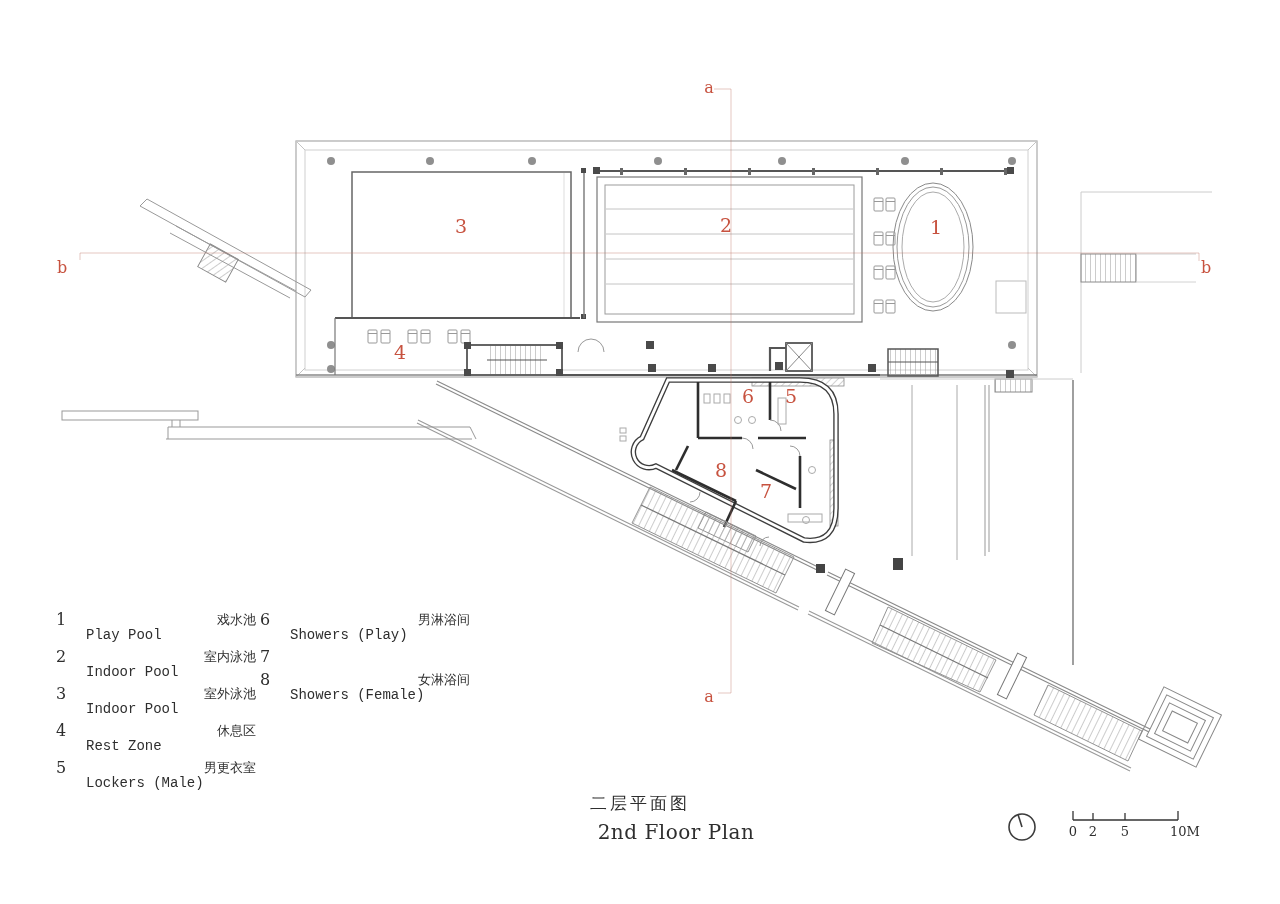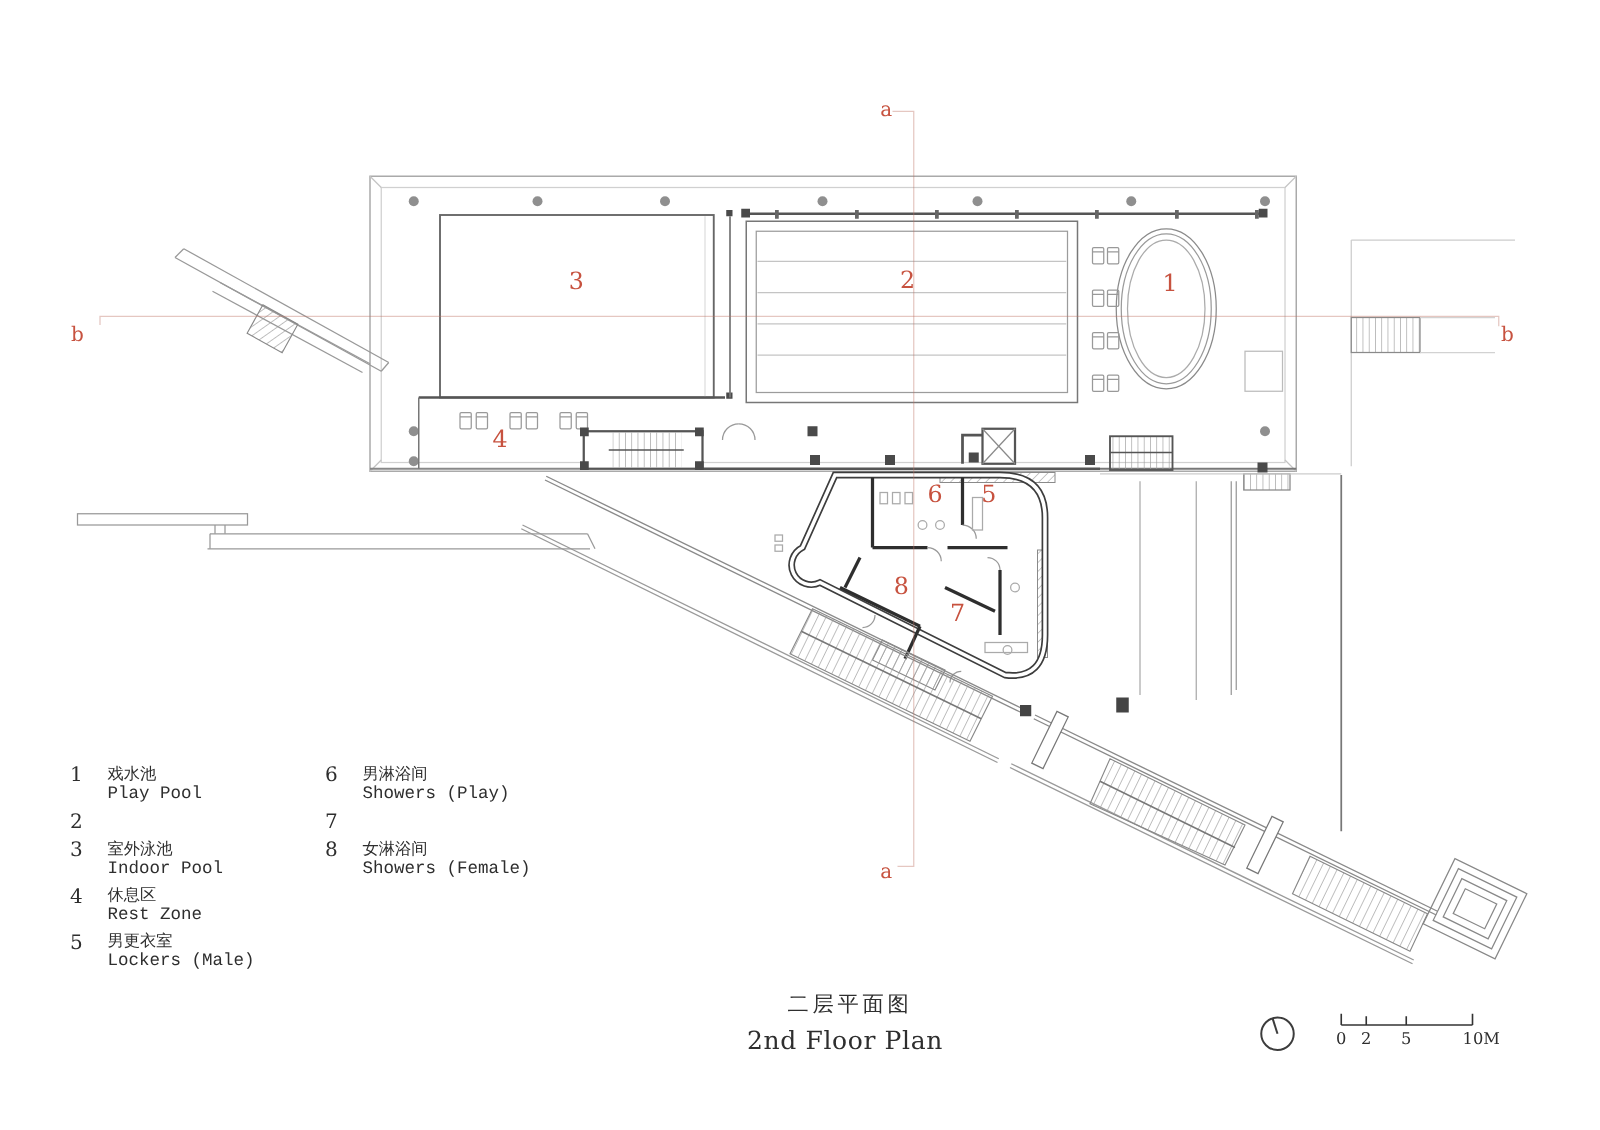--- a/index.html
+++ b/index.html
@@ -16,25 +16,25 @@
     position:absolute;transform:translate(-50%,-50%);
     color:#c7523f;font-size:16px;line-height:1;
   }
   .legend{position:absolute;left:56px;top:611px;}
   .legend-col{position:absolute;top:0;}
   .legend-col.c1{left:0;width:200px;}
   .legend-col.c2{left:204px;width:210px;}
   .l-item{display:flex;margin-bottom:5px;}
   .l-num{width:30px;font-size:16px;line-height:18px;}
   .l-txt{flex:1;}
-  .l-zh{font-size:13px;line-height:17px;font-family:"DejaVu Sans","DejaVu Serif",sans-serif;}
+  .l-zh{font-size:13px;line-height:17px;font-family:"DejaVu Sans","DejaVu Serif",sans-serif;text-align:right;}
   .l-en{font-size:14px;line-height:15px;font-family:Liberation Mono, monospace;}
   .title-zh{
     position:absolute;left:640px;top:792px;transform:translateX(-50%);
-    font-size:17px;letter-spacing:3px;font-family:"DejaVu Sans","DejaVu Serif",sans-serif;margin-left:40px;
+    font-size:17px;letter-spacing:3px;font-family:"DejaVu Sans","DejaVu Serif",sans-serif;
   }
   .title-en{
     position:absolute;left:676px;top:820px;transform:translateX(-50%);
     font-size:20px;letter-spacing:.5px;
   }
   .scale-label{position:absolute;top:824px;transform:translateX(-50%);font-size:13px;}
 </style>
 </head>
 <body>
 
@@ -341,20 +341,24 @@
     <div class="legend-col c1">
       <div class="l-item">
         <div class="l-num">1</div>
         <div class="l-txt">
             <div class="l-zh">戏水池</div>
         <div class="l-en">Play Pool</div>
           </div>
       </div>
       <div class="l-item">
         <div class="l-num">2</div>
+        <div class="l-txt">
+            <div class="l-zh">室内泳池</div>
+        <div class="l-en">Indoor Pool</div>
+          </div>
       </div>
       <div class="l-item">
         <div class="l-num">3</div>
         <div class="l-txt">
             <div class="l-zh">室外泳池</div>
         <div class="l-en">Indoor Pool</div>
           </div>
       </div>
       <div class="l-item">
         <div class="l-num">4</div>

